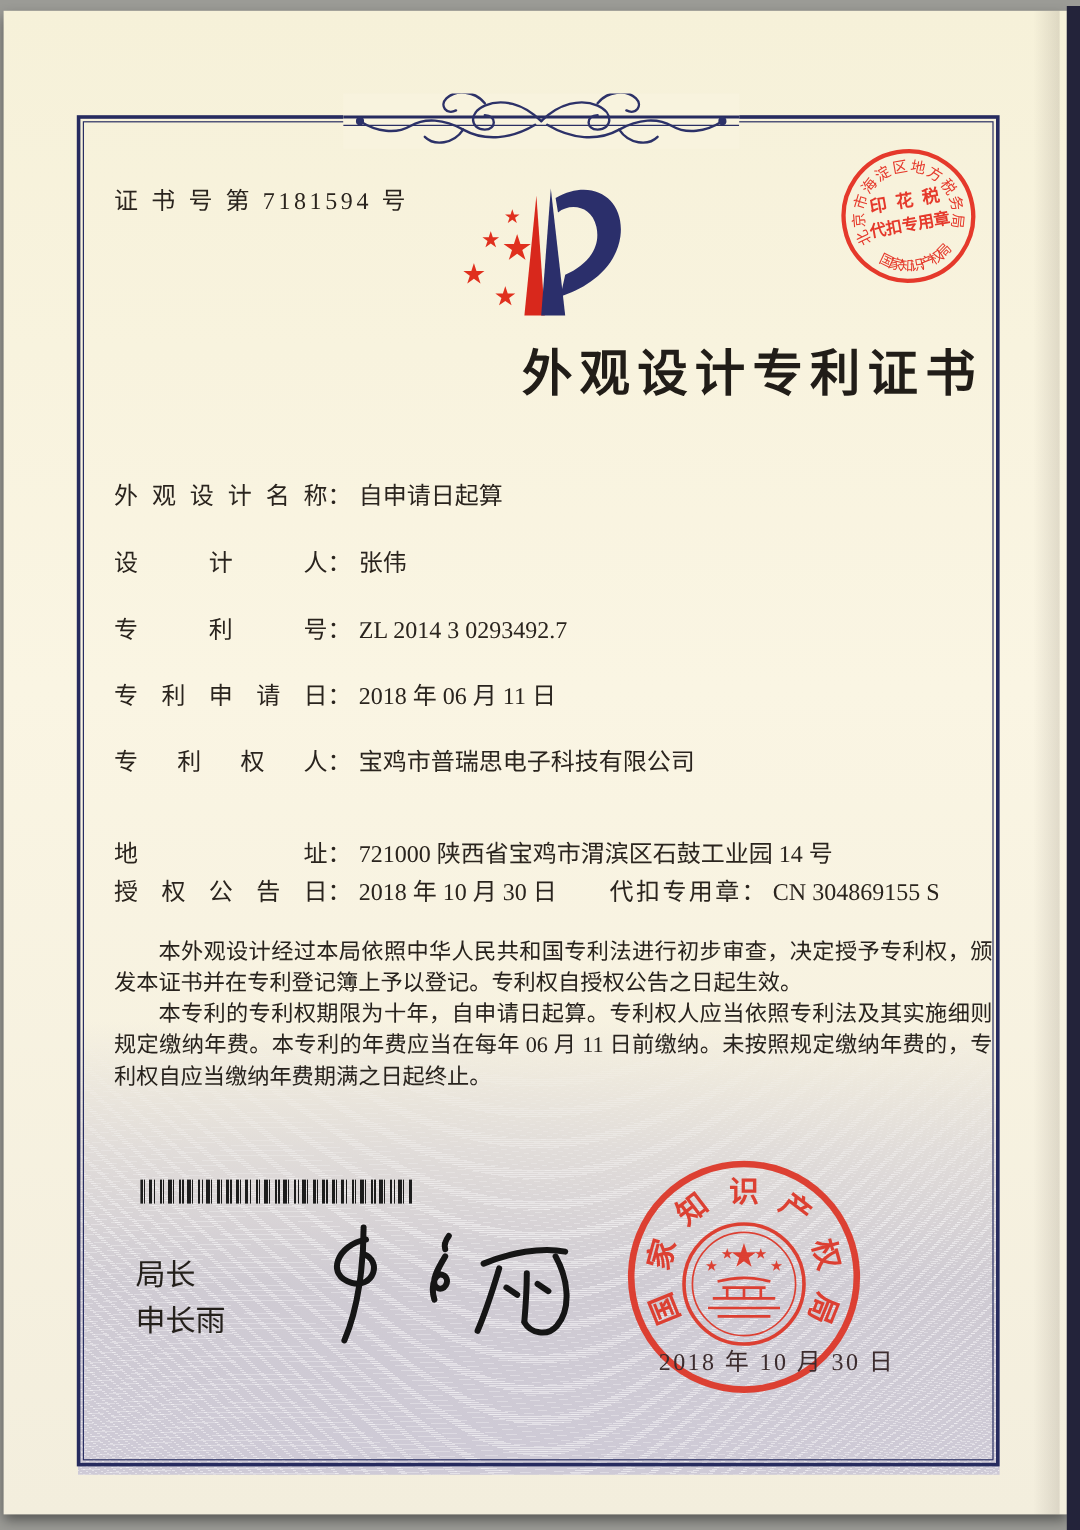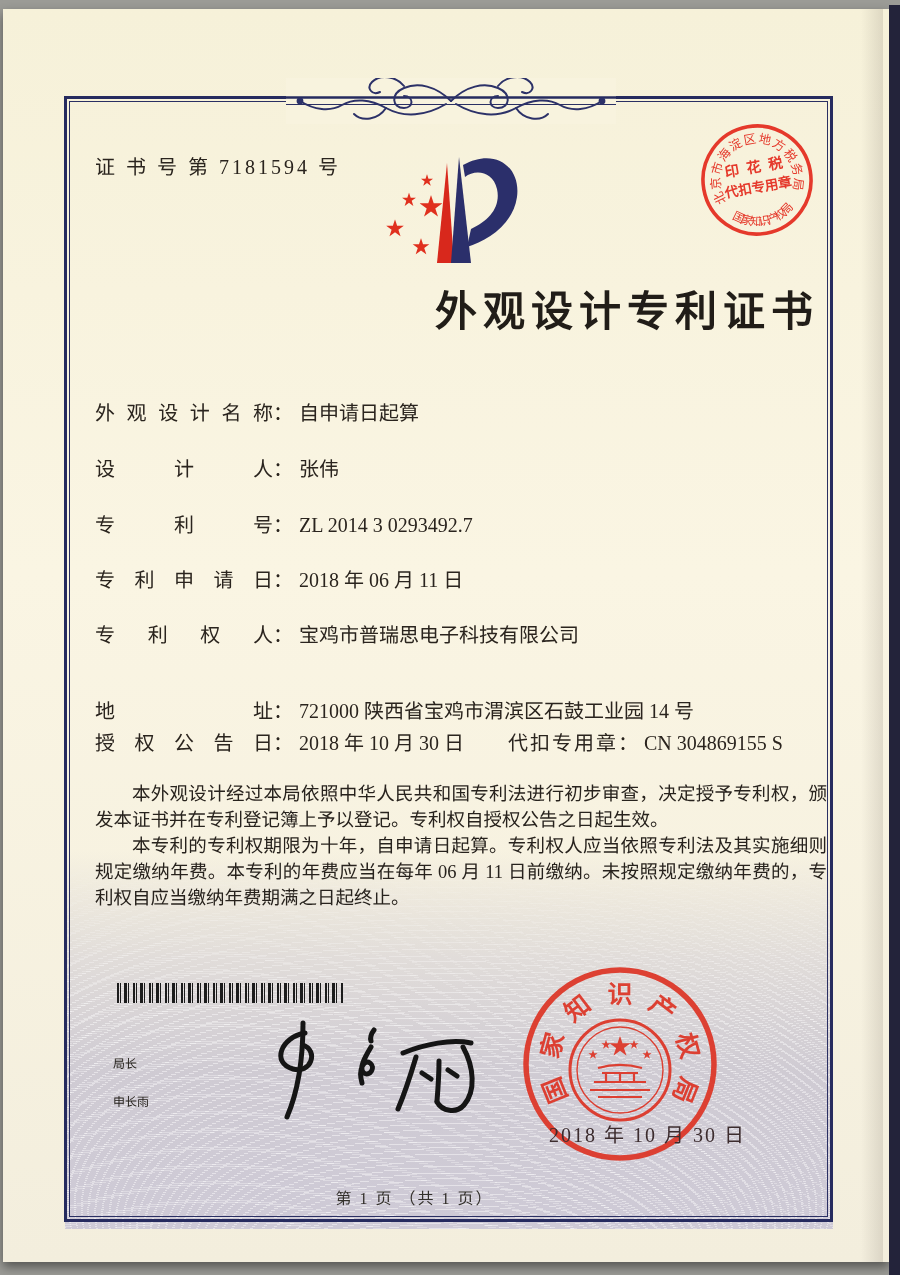--- a/index.html
+++ b/index.html
@@ -35,21 +35,21 @@
   .frow{position:absolute;left:0;font-size:20px;white-space:nowrap;}
   .flabel{display:inline-block;width:178px;text-align:justify;text-align-last:justify;vertical-align:bottom;}
   .fsep{display:inline-block;margin-right:6px;}
   .frow.r2{left:413px;}
   .paras{position:absolute;left:92px;top:752px;width:732px;font-size:18.5px;line-height:26px;
          color:#27221d;text-align:justify;margin-top:20px;}
   .paras p{margin:0;text-indent:2em;}
   .barcode{position:absolute;left:114px;top:974px;width:227px;height:20px;
       background:repeating-linear-gradient(90deg,#1c1c1c 0 2px,transparent 2px 3px,#1c1c1c 3px 4px,
       transparent 4px 7px,#1c1c1c 7px 10px,transparent 10px 11px,#1c1c1c 11px 12px,transparent 12px 16px);}
-  .officer{position:absolute;left:110px;top:1036px;font-size:12px;color:#24201b;line-height:38px;}
+  .officer{position:absolute;left:110px;top:1036px;font-size:25px;color:#24201b;line-height:38px;}
   .signature{position:absolute;left:250px;top:1008px;}
   .bigseal{position:absolute;left:517px;top:955px;}
   .sealdate{position:absolute;left:546px;top:1110px;font-size:20px;letter-spacing:2px;color:#3c2c2e;z-index:5;}
   .footer{position:absolute;left:61px;top:1176px;width:769px;text-align:center;
           transform:translateX(-34px);font-size:16px;letter-spacing:2px;color:#33302b;}
   svg text{font-family:"Liberation Serif","DejaVu Serif",serif;}
 </style>
 </head>
 <body>
 
@@ -213,18 +213,17 @@
           <path d="M-26,12 L26,12"></path>
           <path d="M-14,3 L-14,12 M14,3 L14,12 M0,3 L0,12"></path>
           <path d="M-30,20 L30,20"></path>
           <path d="M-22,27 L22,27"></path>
         </g>
       </g>
     </g>
   </svg>
   <div class="sealdate">2018 年 10 月 30 日</div>
 
-  <div class="footer">第 1 页 （共 1 页）</div>
 
   <div class="fold"></div>
 </div>
 
 <div class="spine"></div>
 
 </body></html>

